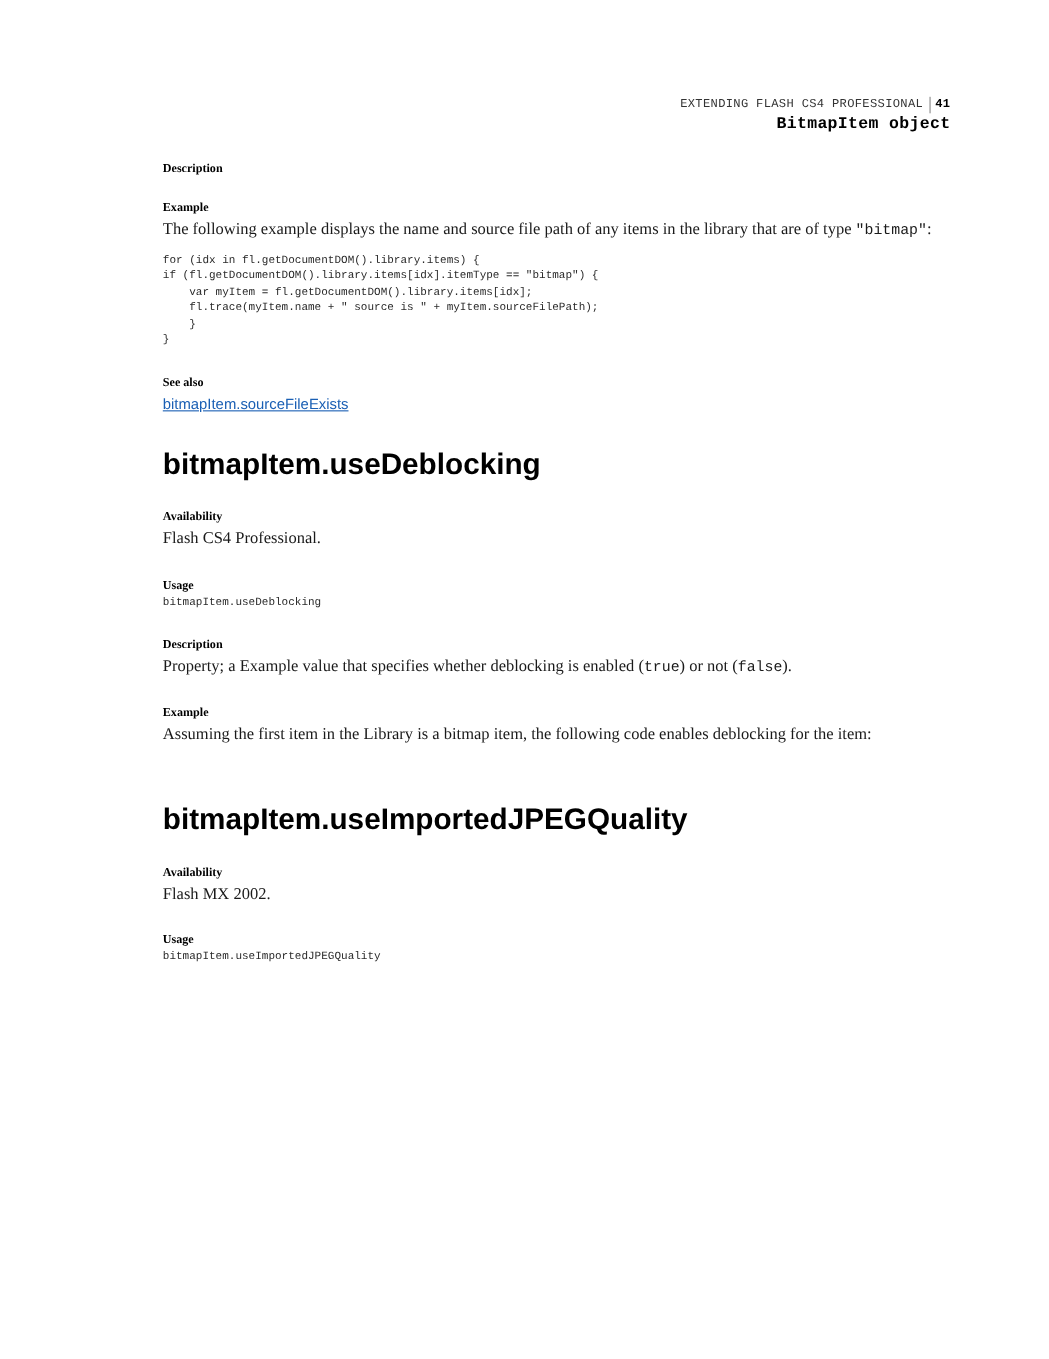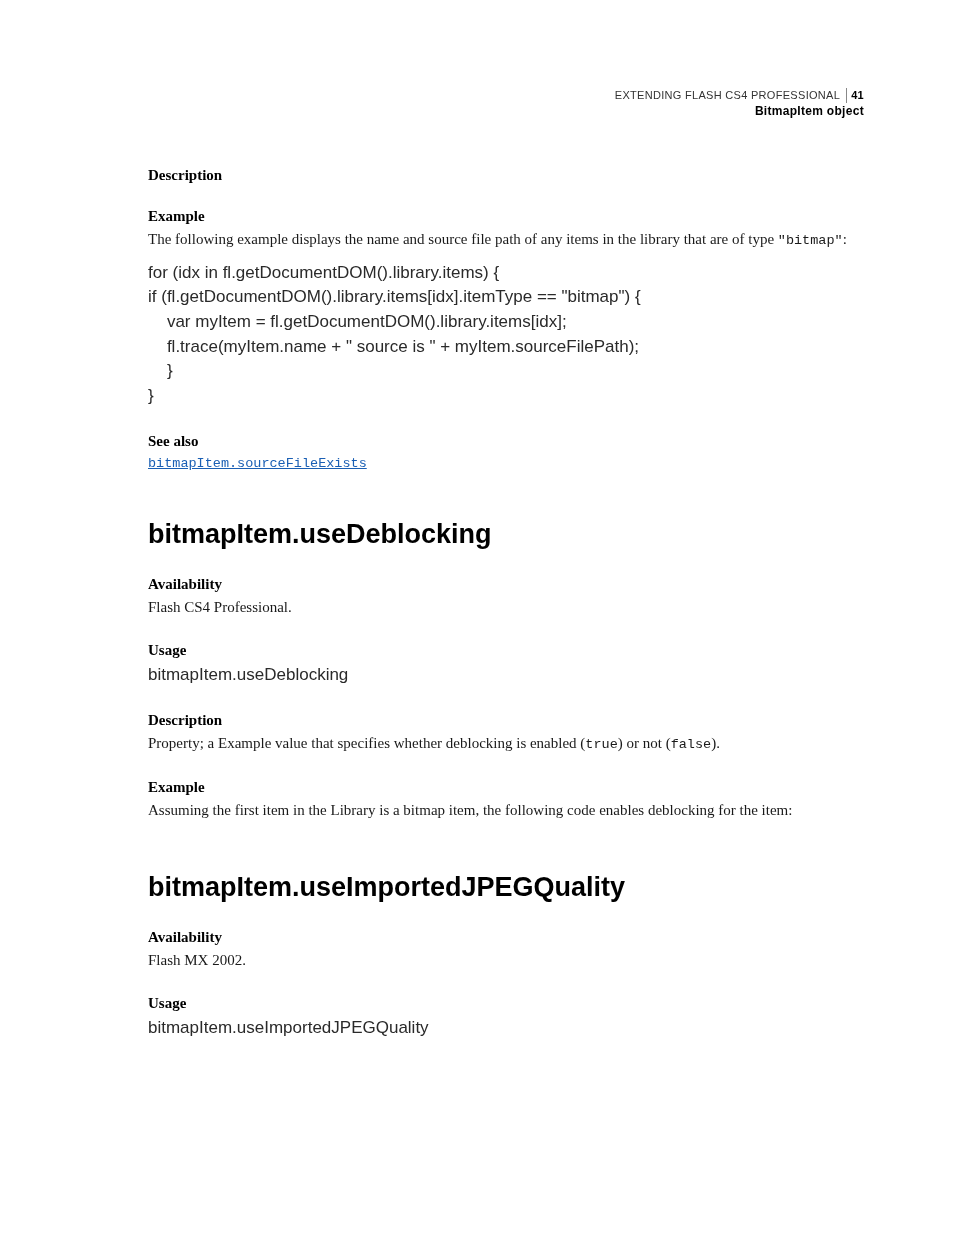--- a/index.html
+++ b/index.html
@@ -11,70 +11,70 @@
     color: #000;
     width: 954px;
     height: 1235px;
     position: relative;
   }
   .page {
     padding: 88px 90px 60px 148px;
   }
   .running-head {
     text-align: right;
-    font-family: Liberation Sans, sans-serif;
+    font-family: Liberation Mono, monospace;
     font-size: 11px;
     letter-spacing: 0.3px;
-    margin-bottom: 48px;
+    margin-bottom: 24px;
     line-height: 1.35;
   }
   .running-head .line1 {
     display: inline-block;
     border-right: 1px solid #888;
     padding-right: 6px;
     margin-right: 4px;
     color: #333;
   }
   .running-head .pagenum {
     font-weight: 700;
     font-size: 11px;
     color: #000;
   }
   .running-head .line2 {
     font-weight: 700;
-    font-size: 12px;
+    font-size: 15px;
     color: #000;
     text-align: right;
   }
   .subhead {
     font-family: "Minion Pro", Georgia, "Times New Roman", serif;
     font-weight: 700;
-    font-size: 15px;
+    font-size: 11px;
     margin: 0 0 4px 0;
   }
   .body {
     font-size: 15px;
     line-height: 1.45;
     margin: 0 0 24px 0;
     color: #1a1a1a;
   }
   .body .mono {
     font-family: "Courier New", Courier, monospace;
     font-size: 13.5px;
   }
   pre.code {
-    font-family: Liberation Sans, sans-serif;
-    font-size: 17px;
+    font-family: Liberation Mono, monospace;
+    font-size: 10px;
     line-height: 1.45;
     color: #2a2a2a;
     margin: 0 0 24px 0;
     white-space: pre;
   }
   .link {
-    font-family: Liberation Mono, monospace;
+    font-family: Liberation Sans, sans-serif;
     font-size: 13.5px;
     color: #1a5fb4;
     margin: 0 0 50px 0;
     display: block;
   }
   h1.api {
     font-family: "Myriad Pro", "Helvetica Neue", Arial, sans-serif;
     font-weight: 700;
     font-size: 27px;
     margin: 0 0 26px 0;
@@ -102,21 +102,21 @@
       <span>The following example displays the name and source file path of any items in the library that are of type </span><span class="mono">"bitmap"</span><span>:</span>
     </p>
     <pre class="code">for (idx in fl.getDocumentDOM().library.items) {
 if (fl.getDocumentDOM().library.items[idx].itemType == "bitmap") {
     var myItem = fl.getDocumentDOM().library.items[idx];
     fl.trace(myItem.name + " source is " + myItem.sourceFilePath);
     }
 }</pre>
   </div>
 
-  <div class="block" style="margin-bottom:48px">
+  <div class="block" style="margin-bottom:32px">
     <p class="subhead" style="margin-bottom:6px">See also</p>
     <a class="link" style="margin-bottom:0" href="#">bitmapItem.sourceFileExists</a>
   </div>
 
   <h1 class="api">bitmapItem.useDeblocking</h1>
 
   <div class="block">
     <p class="subhead">Availability</p>
     <p class="body">Flash CS4 Professional.</p>
   </div>

